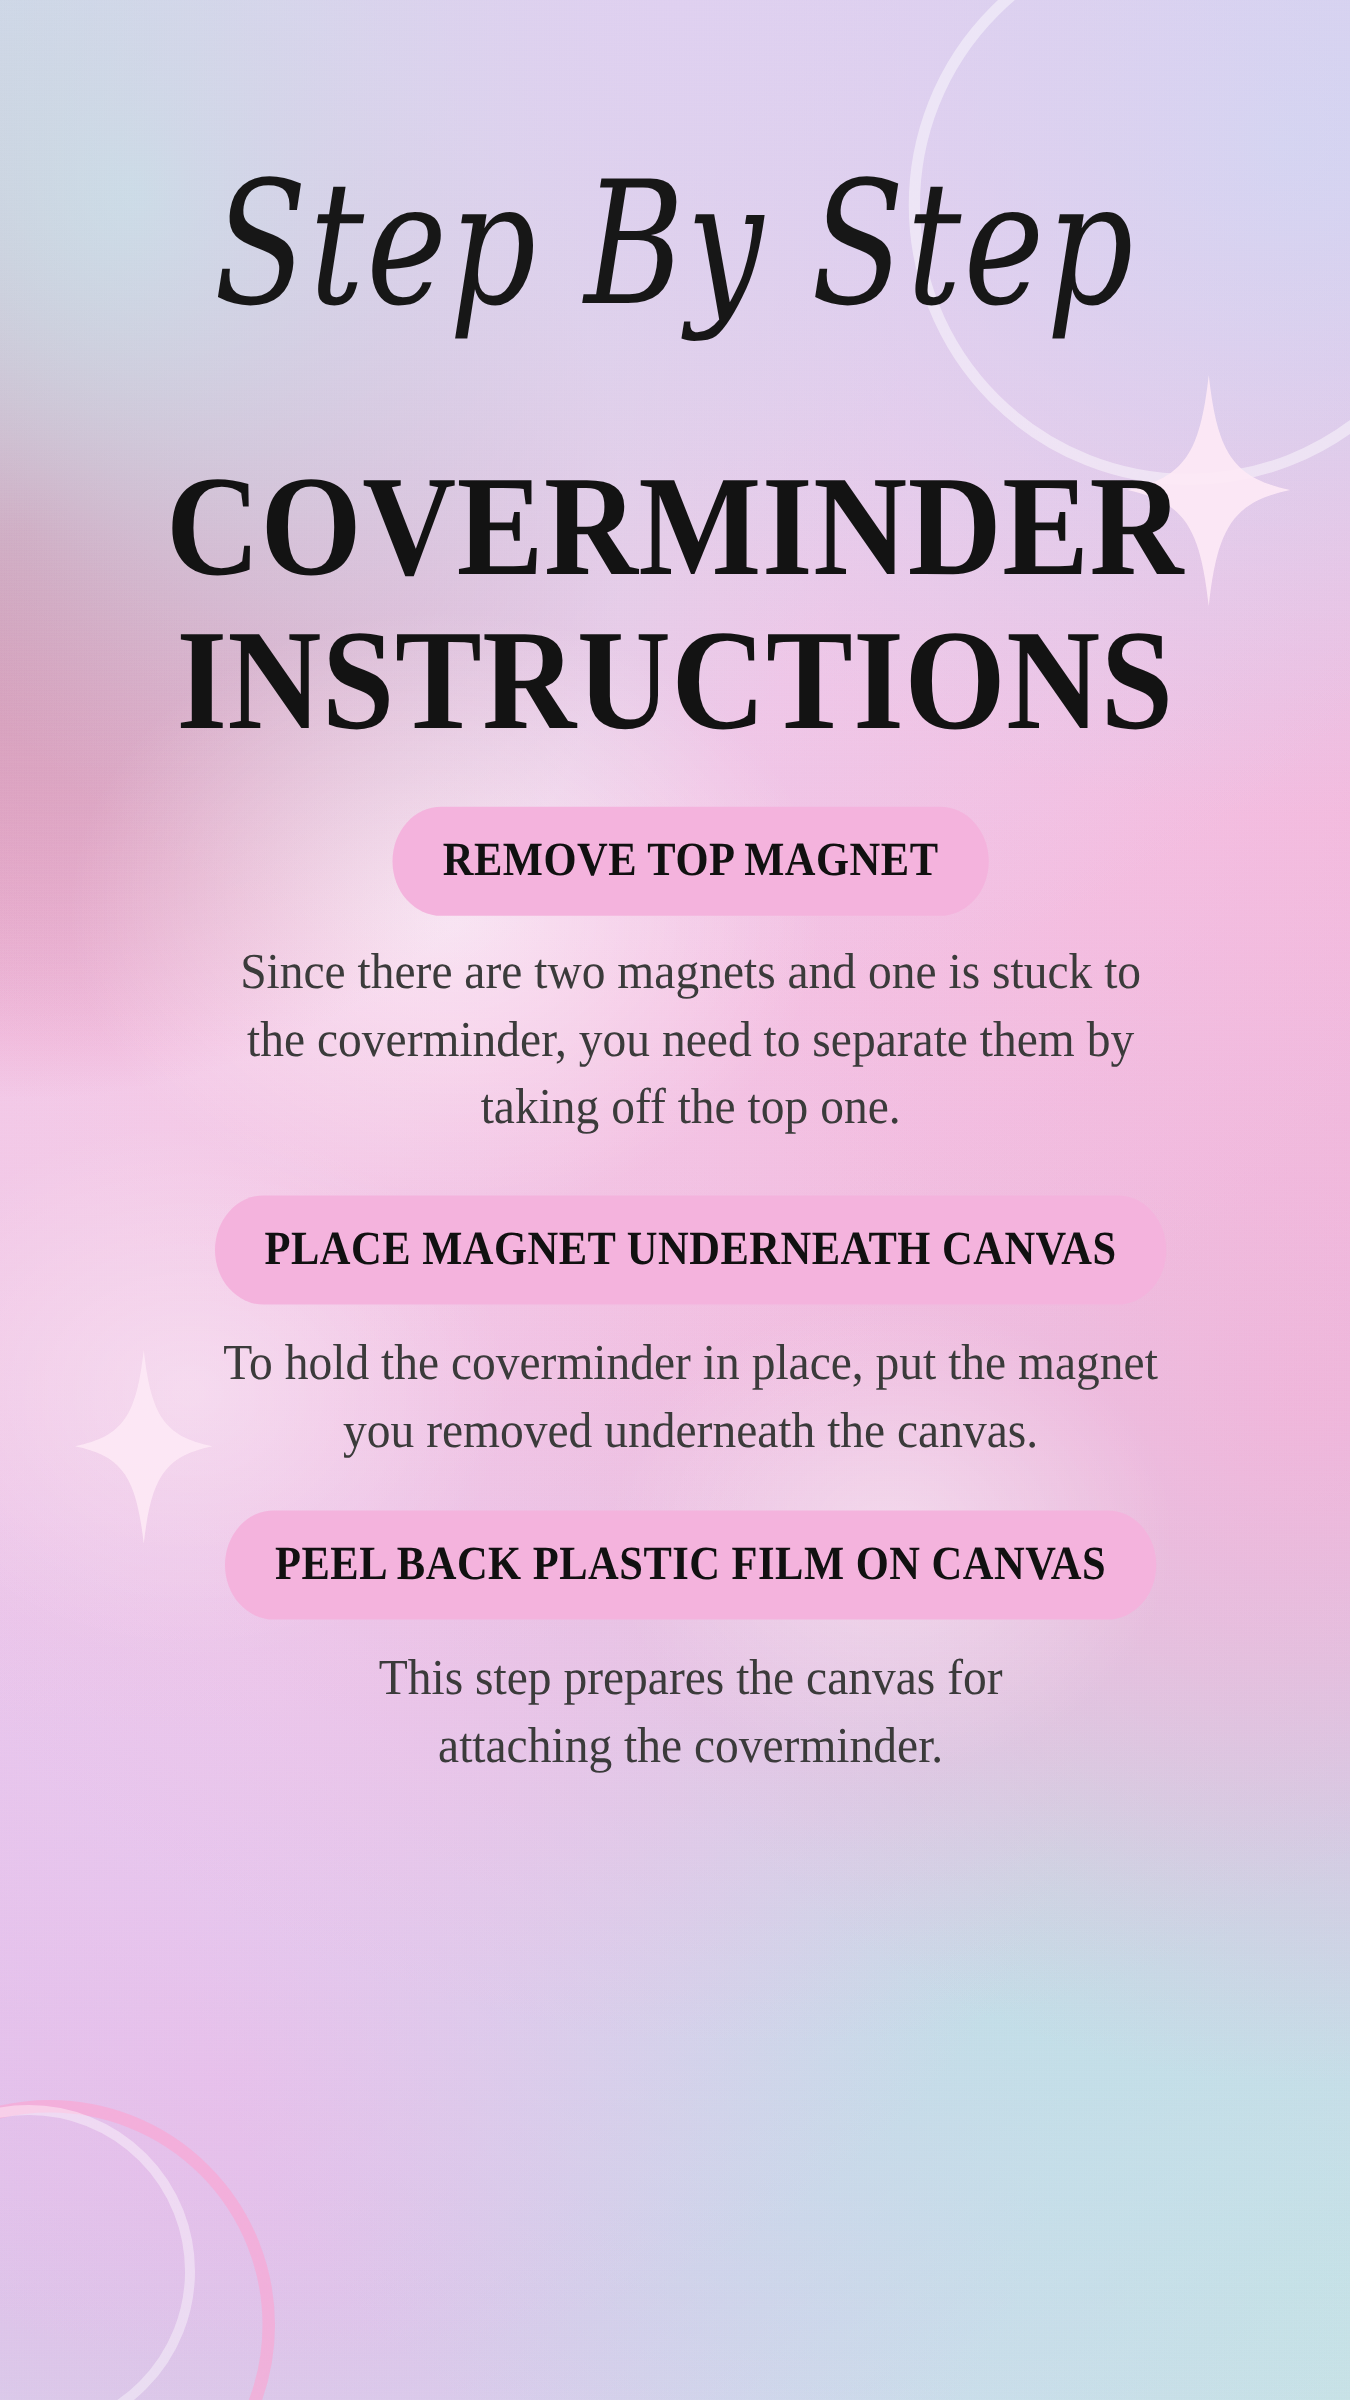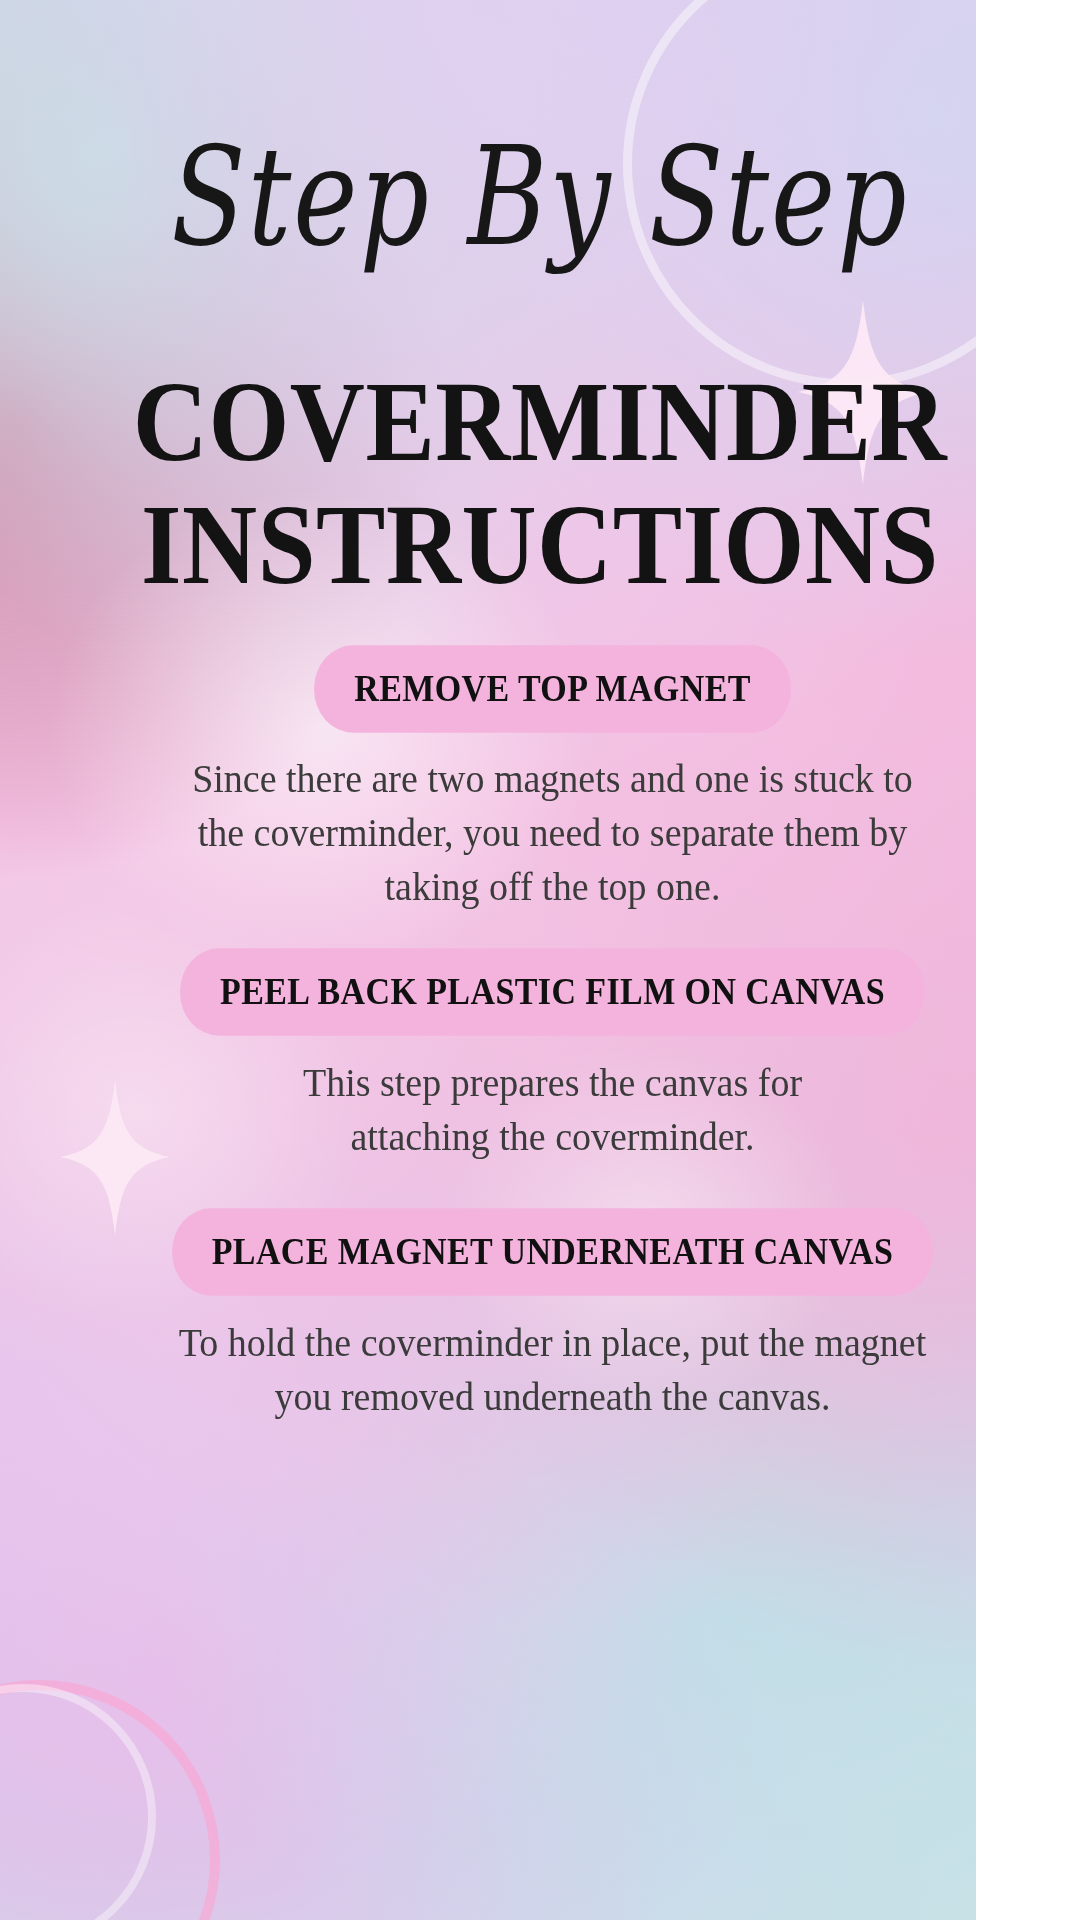--- a/index.html
+++ b/index.html
@@ -9,21 +9,21 @@
   }
   body {
     width: 1080px;
     height: 1920px;
     overflow: hidden;
     font-family: "Liberation Serif", serif;
   }
 
   #poster {
     position: relative;
-    width: 976px;
+    width: 1080px;
     height: 1920px;
     overflow: hidden;
     background: #3b82f6;
   }
 
   
   .bg-layer {
     position: absolute;
     inset: 0;
     pointer-events: none;
@@ -216,26 +216,26 @@
       <span class="line">INSTRUCTIONS</span>
     </div>
 
     <div class="steps">
 
       <div class="step step-1">
         <div class="pill">REMOVE TOP MAGNET</div>
         <div class="desc">Since there are two magnets and one is stuck to the coverminder, you need to separate them by taking off the top one.</div>
       </div>
 
+      <div class="step step-2">
+        <div class="pill">PLACE MAGNET UNDERNEATH CANVAS</div>
+        <div class="desc">To hold the coverminder in place, put the magnet you removed underneath the canvas.</div>
+      </div>
+
       <div class="step step-3">
         <div class="pill">PEEL BACK PLASTIC FILM ON CANVAS</div>
         <div class="desc">This step prepares the canvas for attaching the coverminder.</div>
       </div>
 
-      <div class="step step-2">
-        <div class="pill">PLACE MAGNET UNDERNEATH CANVAS</div>
-        <div class="desc">To hold the coverminder in place, put the magnet you removed underneath the canvas.</div>
-      </div>
-
 
     </div>
   </div>
 </div>
 
 </body></html>

